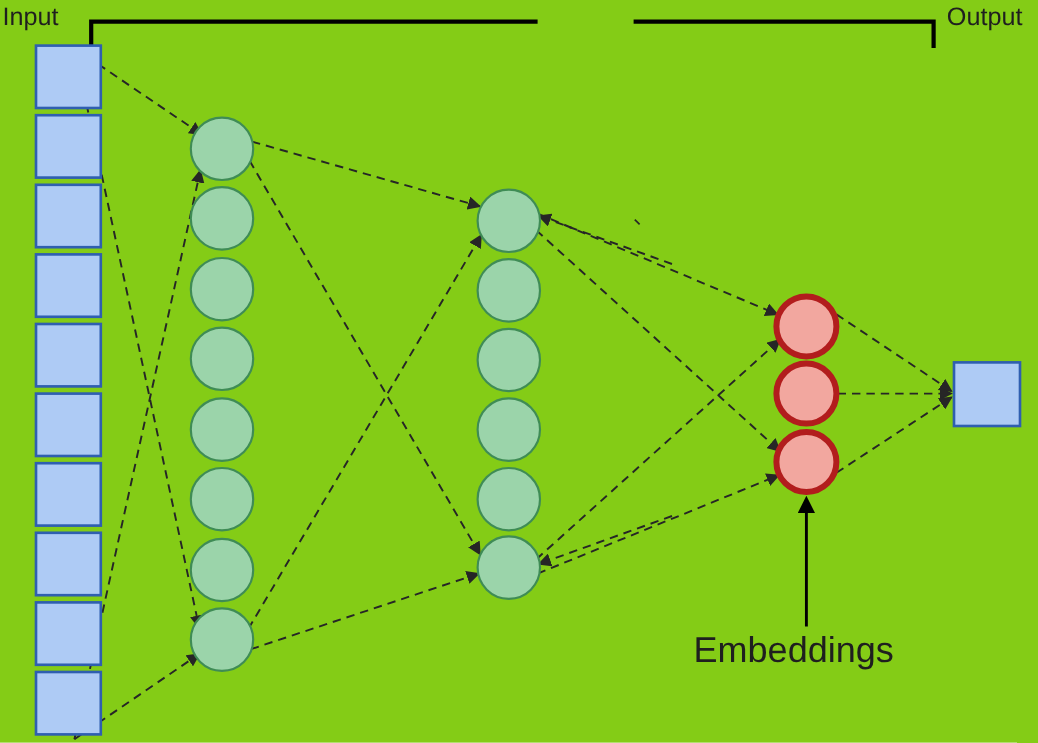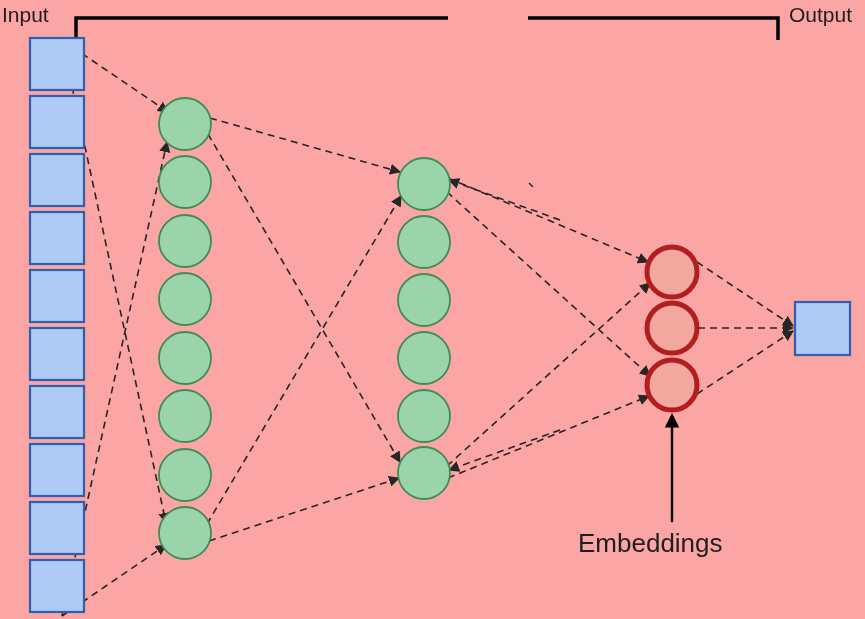--- a/index.html
+++ b/index.html
@@ -8,21 +8,21 @@
     background: #ffffff;
   }
   body {
     font-family: "Liberation Sans", sans-serif;
     -webkit-font-smoothing: antialiased;
   }
   #canvas {
     position: relative;
     width: 865px;
     height: 619px;
-    background: #fca5a5;
+    background: #84cc16;
     overflow: hidden;
   }
   #diagram-svg {
     position: absolute;
     left: 0;
     top: 0;
     width: 865px;
     height: 619px;
     display: block;
   }
@@ -49,21 +49,21 @@
     left: 349px;
     top: 4px;
     font-size: 21px;
     line-height: 24px;
     background: #ffffff;
     padding: 0 3px;
   }
   #label-embeddings {
     left: 578px;
     top: 524px;
-    font-size: 26px;
+    font-size: 30px;
     line-height: 38px;
   }
 </style>
 </head>
 <body>
 
 <div id="canvas">
 
   <svg id="diagram-svg" viewBox="0 0 865 619" xmlns="http://www.w3.org/2000/svg">
 

